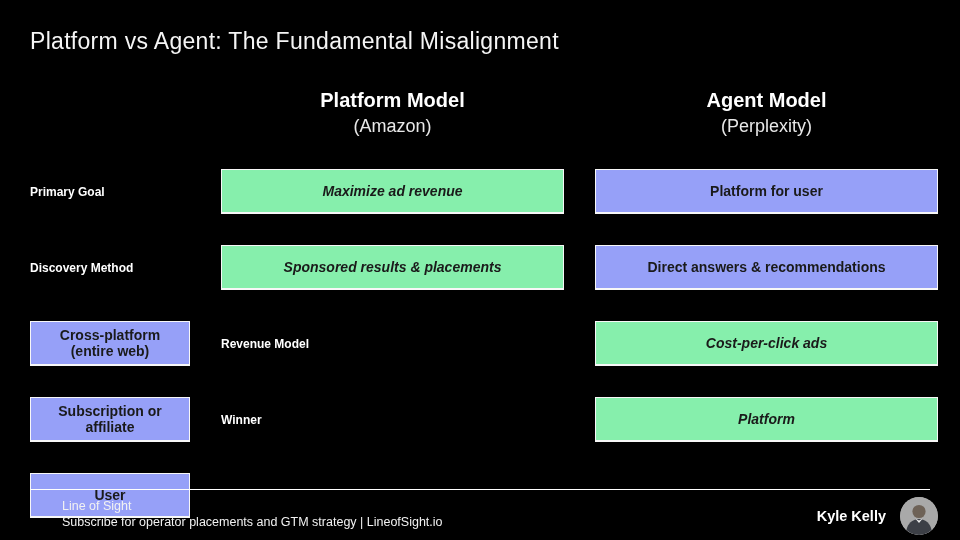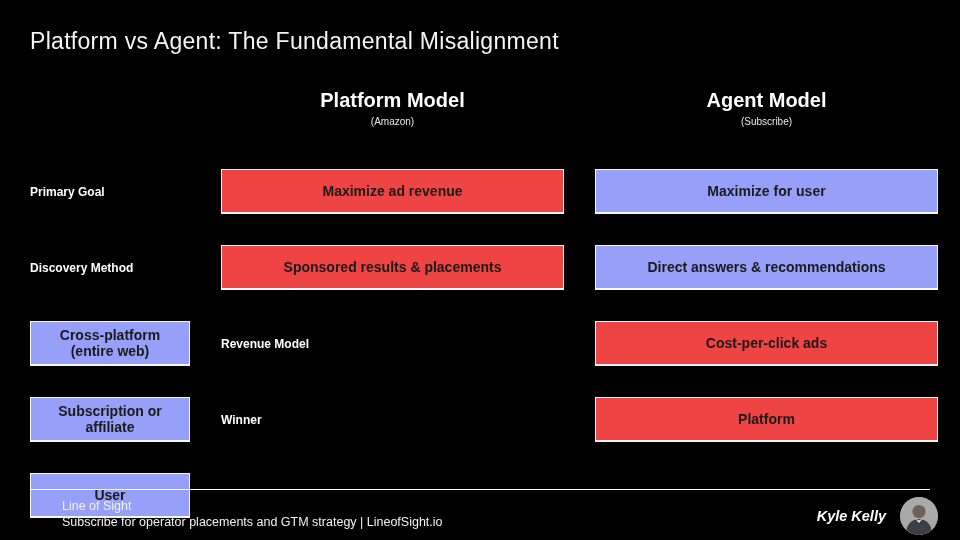--- a/index.html
+++ b/index.html
@@ -41,21 +41,21 @@
     justify-content: flex-start;
     text-align: center;
   }
   .col-header .col-title {
     font-size: 20px;
     font-weight: 700;
     color: #ffffff;
     line-height: 1.2;
   }
   .col-header .col-subtitle {
-    font-size: 10px;
+    font-size: 18px;
     font-weight: 400;
     color: #e8e8e8;
     margin-top: 4px;
   }
   .row-label {
     display: flex;
     align-items: center;
     font-size: 12px;
     font-weight: 700;
     color: #ffffff;
@@ -66,21 +66,21 @@
     justify-content: center;
     text-align: center;
     font-size: 14px;
     font-weight: 700;
     color: #1a1a1a;
     border: 1px solid #f7f7f7;
     border-bottom-width: 2px;
     box-sizing: border-box;
     padding: 0 10px;
   }
-  .cell.platform { background: #ef4444; }
+  .cell.platform { background: #86efac; font-style: italic; }
   .cell.agent    { background: #96A0F8; }
   .footer-divider {
     position: absolute;
     left: 30px; right: 30px; top: 489px;
     height: 1px;
     background: #ffffff;
   }
   .footer-left {
     position: absolute;
     left: 30px; top: 498px;
@@ -89,21 +89,20 @@
     color: #f2f2f2;
     margin-left: 32px;
   }
   .footer-right {
     position: absolute;
     right: 22px; top: 496px;
     height: 40px;
     display: flex;
     align-items: center;
     gap: 14px;
-    font-style: italic;
   }
   .footer-author {
     font-size: 14.5px;
     font-weight: 700;
     color: #ffffff;
   }
   .avatar {
     width: 38px; height: 38px;
     border-radius: 50%;
     overflow: hidden;
@@ -121,26 +120,26 @@
 
   <div class="compare-grid">
 
     <div></div>
     <div class="col-header">
       <div class="col-title">Platform Model</div>
       <div class="col-subtitle">(Amazon)</div>
     </div>
     <div class="col-header">
       <div class="col-title">Agent Model</div>
-      <div class="col-subtitle">(Subscribe)</div>
+      <div class="col-subtitle">(Perplexity)</div>
     </div>
 
     <div class="row-label">Primary Goal</div>
     <div class="cell platform">Maximize ad revenue</div>
-    <div class="cell agent">Maximize for user</div>
+    <div class="cell agent">Platform for user</div>
 
     <div class="row-label">Discovery Method</div>
     <div class="cell platform">Sponsored results &amp; placements</div>
     <div class="cell agent">Direct answers &amp; recommendations</div>
 
     <div class="cell agent">Cross-platform (entire web)</div>
 
     <div class="row-label">Revenue Model</div>
     <div class="cell platform">Cost-per-click ads</div>
     <div class="cell agent">Subscription or affiliate</div>

